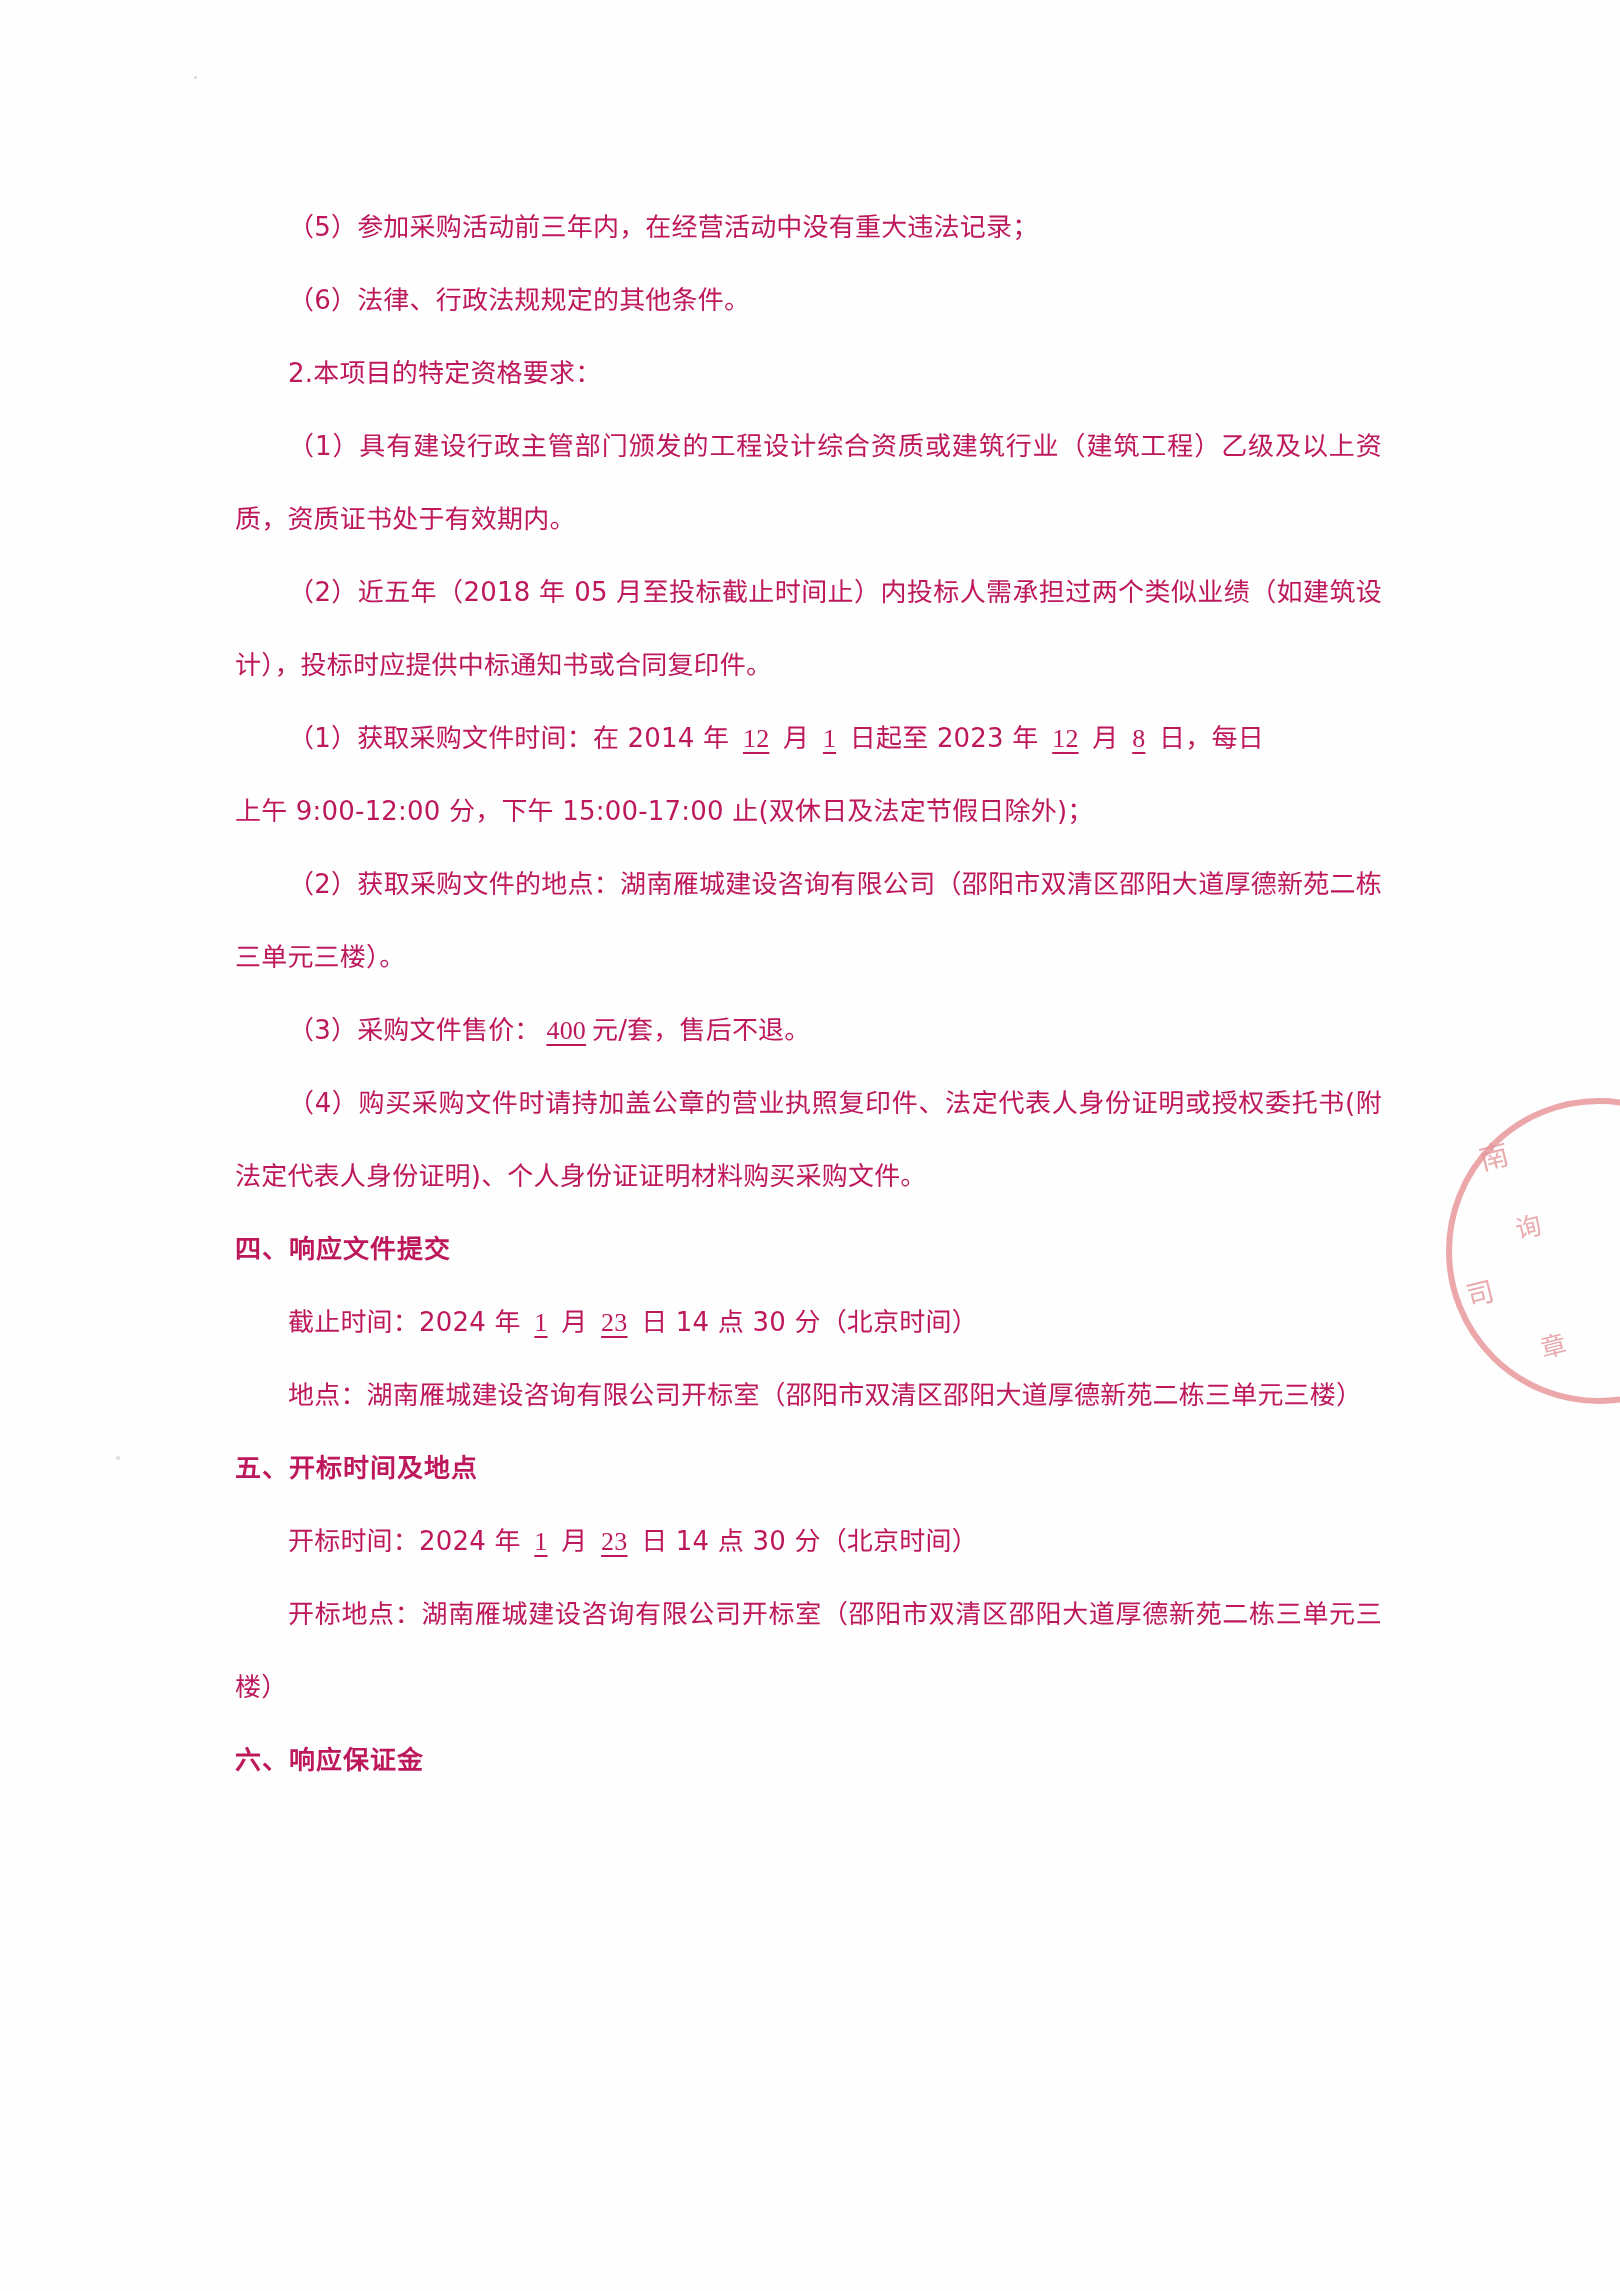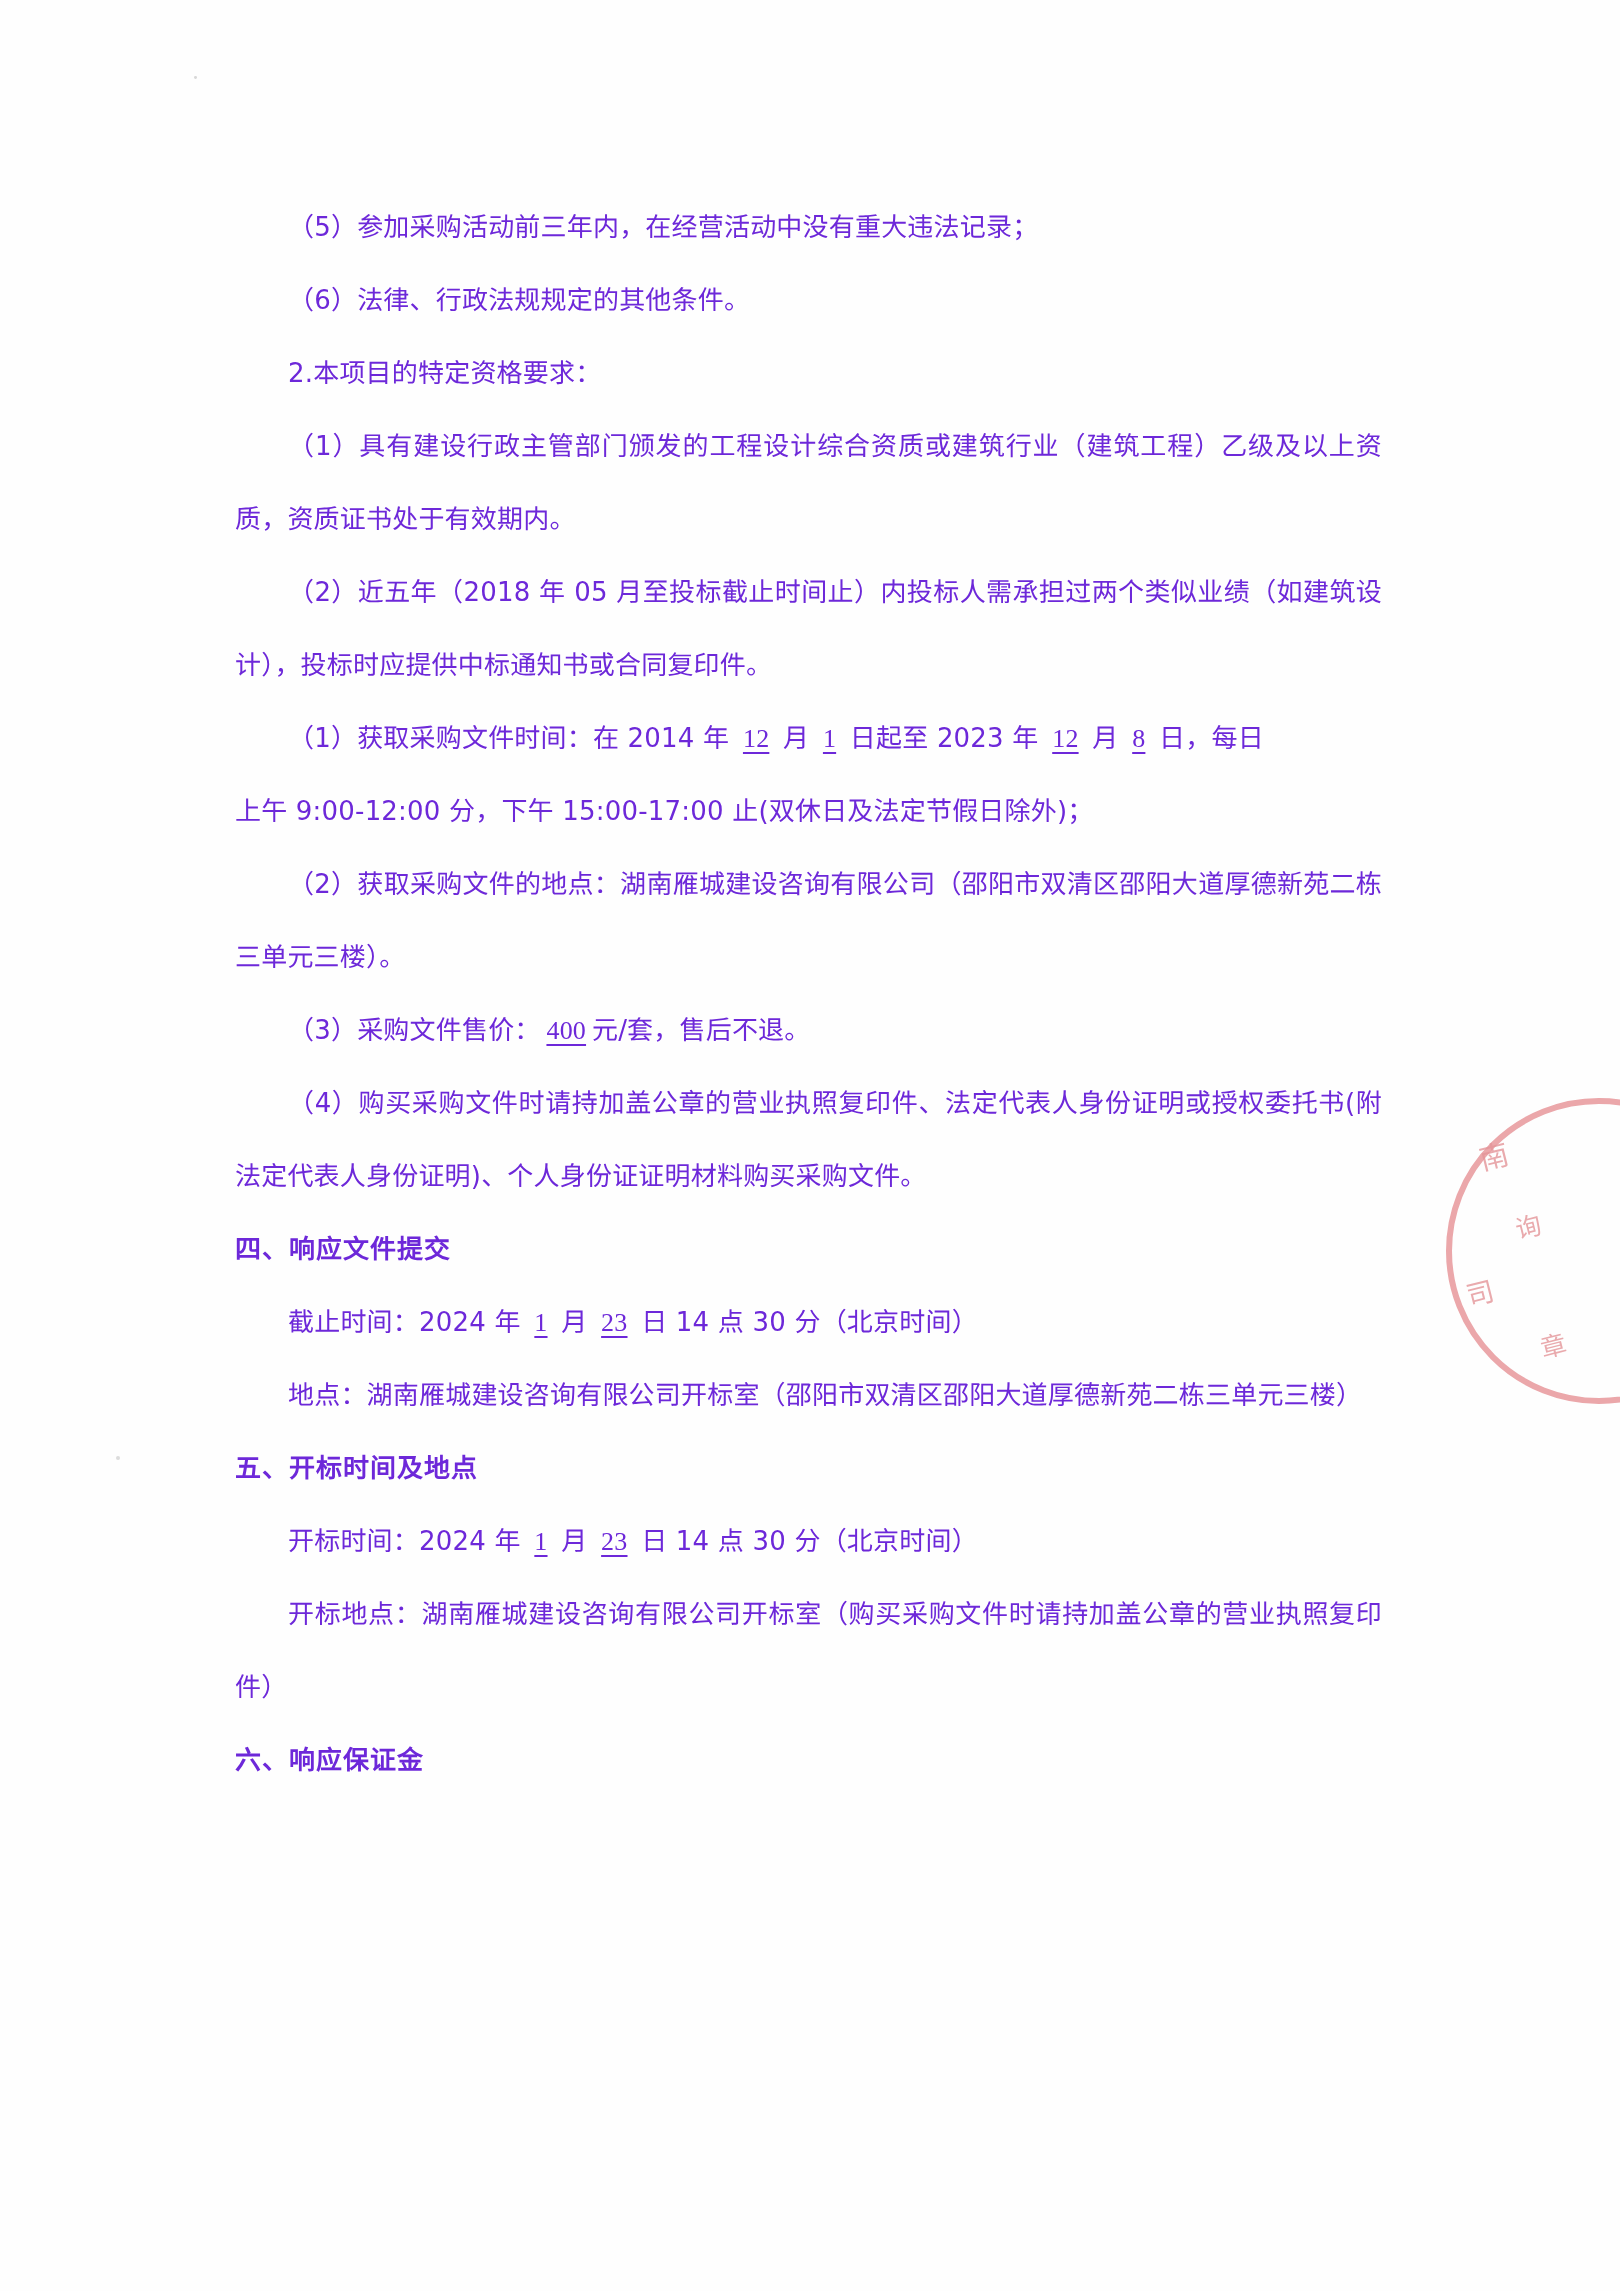--- a/index.html
+++ b/index.html
@@ -18,21 +18,21 @@
     background: #fefefe;
     overflow: hidden;
   }
   .content {
     position: absolute;
     left: 235px;
     top: 191px;
     width: 1147px;
     font-size: 26px;
     line-height: 1.0;
-    color: #6d28d9;
+    color: #be185d;
   }
   .para {
     margin: 0 0 0 0;
     padding: 0;
     text-align: justify;
     text-justify: inter-ideograph;
     line-height: 73px;
     letter-spacing: 0.2px;
   }
   .indent {
@@ -158,21 +158,21 @@
     </p>
 
     <p class="para indent">地点：湖南雁城建设咨询有限公司开标室（邵阳市双清区邵阳大道厚德新苑二栋三单元三楼）</p>
 
     <p class="para heading">五、开标时间及地点</p>
 
     <p class="para indent">
       <span>开标时间：2024 年</span><span class="ub num">1</span><span>月</span><span class="ub num">23</span><span>日 14 点 30 分（北京时间）</span>
     </p>
 
-    <p class="para indent">开标地点：湖南雁城建设咨询有限公司开标室（购买采购文件时请持加盖公章的营业执照复印件）</p>
+    <p class="para indent">开标地点：湖南雁城建设咨询有限公司开标室（邵阳市双清区邵阳大道厚德新苑二栋三单元三楼）</p>
 
     <p class="para heading">六、响应保证金</p>
 
   </div>
 
   <div class="stamp">
     <div class="ring"></div>
     <div class="txt t1">南</div>
     <div class="txt t2">询</div>
     <div class="txt t3">司</div>

